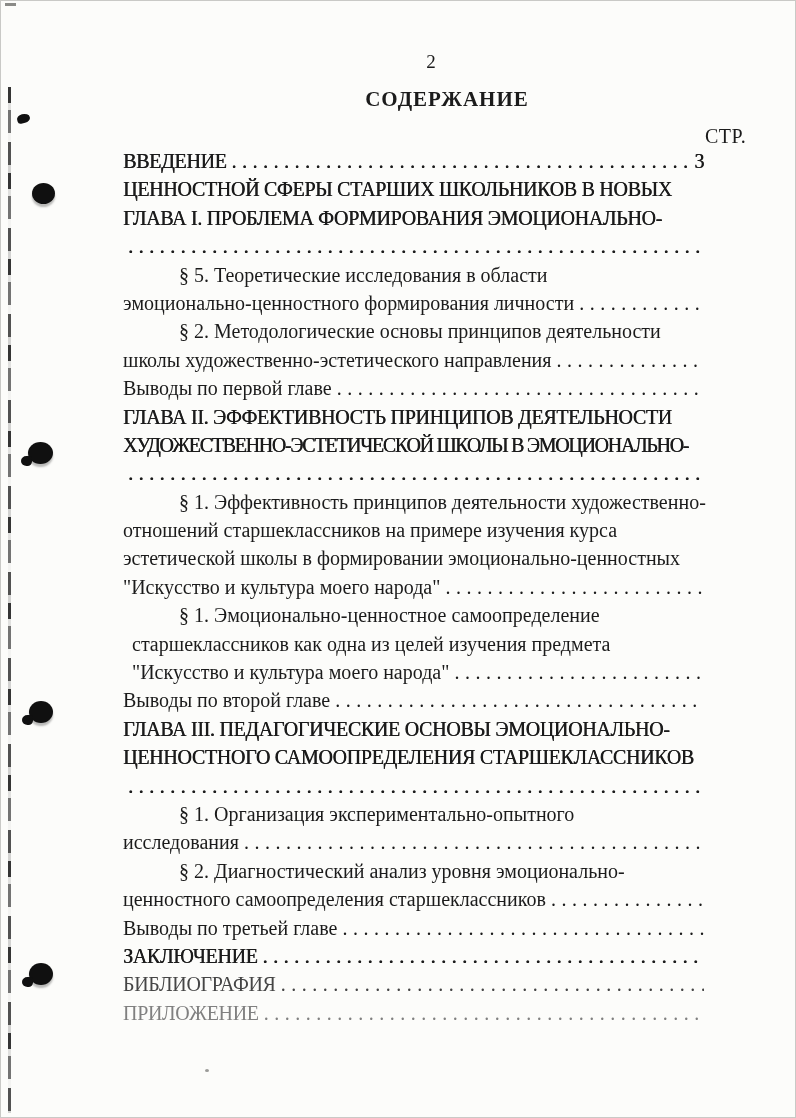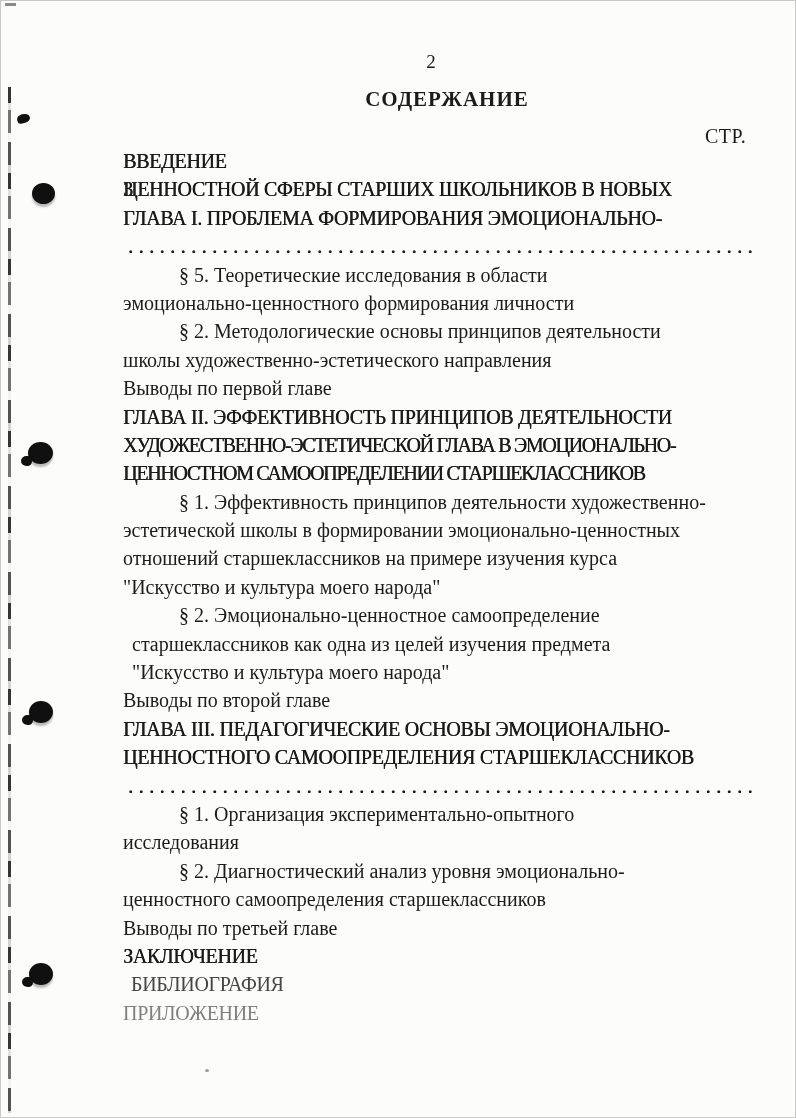--- a/index.html
+++ b/index.html
@@ -41,30 +41,30 @@
   .blob-4 { left:28px; top:962px; width:24px; height:22px; box-shadow:0 3px 2px rgba(60,60,60,.35); }
 
   
   .pagenum-top { position:absolute; left:0; top:50px; width:100%; text-align:center; font-size:19px;
                  transform:translateX(33px); }
   .doc-title   { position:absolute; left:0; top:86px; width:100%; text-align:center; font-size:21px;
                  font-weight:bold; letter-spacing:1px; transform:translateX(49px); }
   .str-label   { position:absolute; left:704px; top:124px; font-size:20px; letter-spacing:.5px; }
 
   .toc { position:absolute; left:122px; top:146px; width:581px; font-size:20px; }
-  .line { display:flex; align-items:baseline; height:28.4px; line-height:28.4px; white-space:nowrap;flex-direction:column; }
+  .line { display:flex; align-items:baseline; height:28.4px; line-height:28.4px; white-space:nowrap; }
   .line .txt    { flex:0 0 auto; }
   .line .leader { flex:1 1 0; min-width:0; overflow:hidden; letter-spacing:5.5px; padding-left:5px; }
   .line .pageno { flex:0 0 auto; }
 
   .caps  { text-shadow:.4px 0 0 currentColor; letter-spacing:-.3px; }
   .xcond { letter-spacing:-1.3px; }
   .ind-lg { padding-left:56px; }
   .ind-sm { padding-left:9px;font-family:Liberation Serif, serif; }
-  .fade1 { color:#454545; text-shadow:none;margin-left:8px; }
+  .fade1 { color:#454545; text-shadow:none; }
   .fade2 { color:#737373; text-shadow:none; opacity:.9; }
 </style>
 </head>
 <body>
 
 <div class="page">
 
   <div class="edge-line"></div>
   <div class="corner-dash"></div>
   <div class="blob blob-tiny"></div>
@@ -127,53 +127,52 @@
       <span class="leader">............................................................</span>
 
     </div>
 
     <div class="line caps">
       <span class="txt">ГЛАВА II. ЭФФЕКТИВНОСТЬ ПРИНЦИПОВ ДЕЯТЕЛЬНОСТИ</span>
 
     </div>
 
     <div class="line caps">
-      <span class="txt xcond">ХУДОЖЕСТВЕННО-ЭСТЕТИЧЕСКОЙ ГЛАВА В ЭМОЦИОНАЛЬНО-</span>
-
-    </div>
-
-    <div class="line caps">
-      <span class="txt xcond">ЦЕННОСТНОМ САМООПРЕДЕЛЕНИИ СТАРШЕКЛАССНИКОВ</span>
+      <span class="txt xcond">ХУДОЖЕСТВЕННО-ЭСТЕТИЧЕСКОЙ ШКОЛЫ В ЭМОЦИОНАЛЬНО-</span>
+
+    </div>
+
+    <div class="line caps">
       <span class="leader">............................................................</span>
 
     </div>
 
     <div class="line ind-lg">
       <span class="txt">§ 1. Эффективность принципов деятельности художественно-</span>
 
     </div>
 
     <div class="line">
+      <span class="txt">отношений старшеклассников на  примере изучения  курса</span>
+
+    </div>
+
+    <div class="line">
       <span class="txt">эстетической школы в  формировании  эмоционально-ценностных</span>
 
     </div>
 
     <div class="line">
-      <span class="txt">отношений старшеклассников на  примере изучения  курса</span>
-
-    </div>
-
-    <div class="line">
       <span class="txt">"Искусство и культура моего народа"</span>
       <span class="leader">............................................................</span>
 
     </div>
 
     <div class="line ind-lg">
-      <span class="txt">§ 2. Эмоционально-ценностное самоопределение</span>
+      <span class="txt">§ 1. Эмоционально-ценностное самоопределение</span>
 
     </div>
 
     <div class="line ind-sm">
       <span class="txt">старшеклассников  как  одна  из  целей  изучения предмета</span>
 
     </div>
 
     <div class="line ind-sm">
       <span class="txt">"Искусство и культура моего народа"</span>

